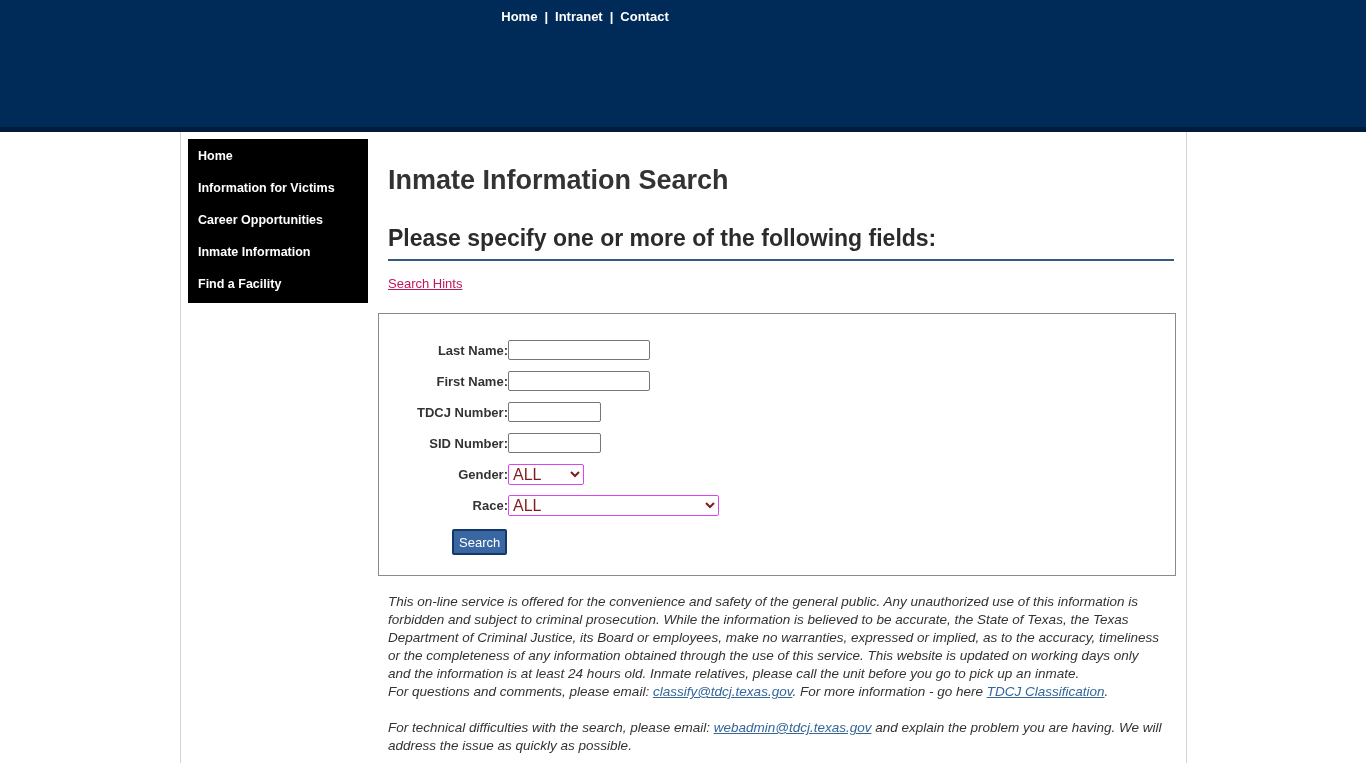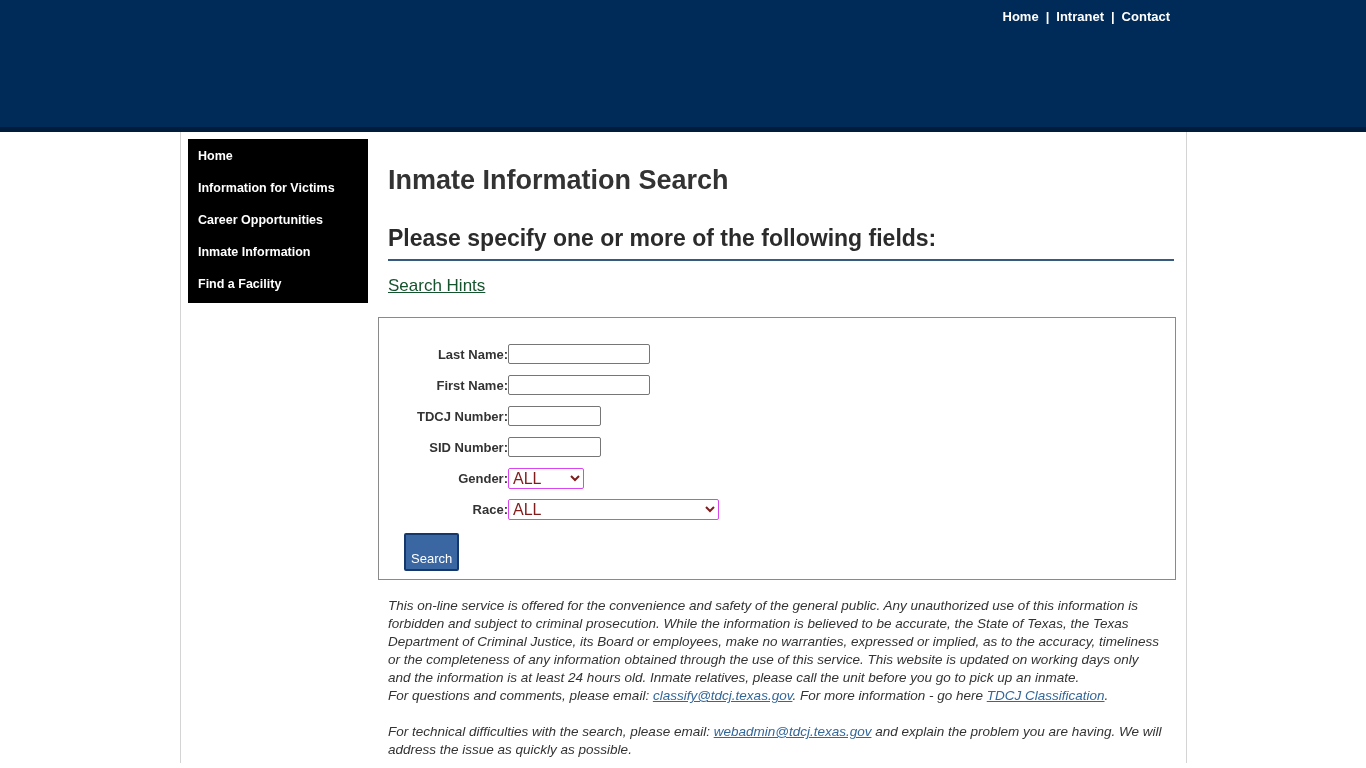--- a/index.html
+++ b/index.html
@@ -11,21 +11,21 @@
   }
 
   
   .site-header {
     width: 100%;
     height: 132px;
     background: #002a58;
     border-bottom: 5px solid #001c3d;
   }
   .top-nav {
-    text-align: right;
+    text-align: center;
     padding: 9px 196px 0 0;
     font-size: 13px;
     font-weight: bold;
     color: #ffffff;
   }
   .top-nav a {
     color: #ffffff;
     text-decoration: none;
     cursor: pointer;
   }
@@ -86,22 +86,22 @@
   }
   .section-divider {
     margin-top: 7px;
     width: 786px;
     height: 2px;
     background: #365a7e;
   }
   .search-hints {
     display: inline-block;
     margin-top: 15px;
-    font-size: 17px;
-    color: #14532d;
+    font-size: 13px;
+    color: #be185d;
     text-decoration: underline;
     cursor: pointer;
   }
 
   
   .form-box {
     margin-top: 21px;
     margin-left: -10px;
     width: 798px;
     height: 263px;
@@ -143,22 +143,23 @@
   .sel-gender { width: 76px; }
   .sel-race   { width: 211px; }
   .search-button {
     margin-top: 3px;
     background: #3a67a2;
     color: #ffffff;
     border: 2px solid #14386b;
     border-radius: 2px;
     font-size: 13px;
     font-family: "Liberation Sans", sans-serif;
-    padding: 16px 5px 3px 5px;
-    cursor: pointer;
+    padding: 4px 5px 3px 5px;
+    cursor: pointer;
+    margin-left: 48px;
   }
 
   
   .disclaimer {
     margin-top: 17px;
     width: 776px;
     font-size: 13.5px;
     font-style: italic;
     color: #333333;
     line-height: 18px;

